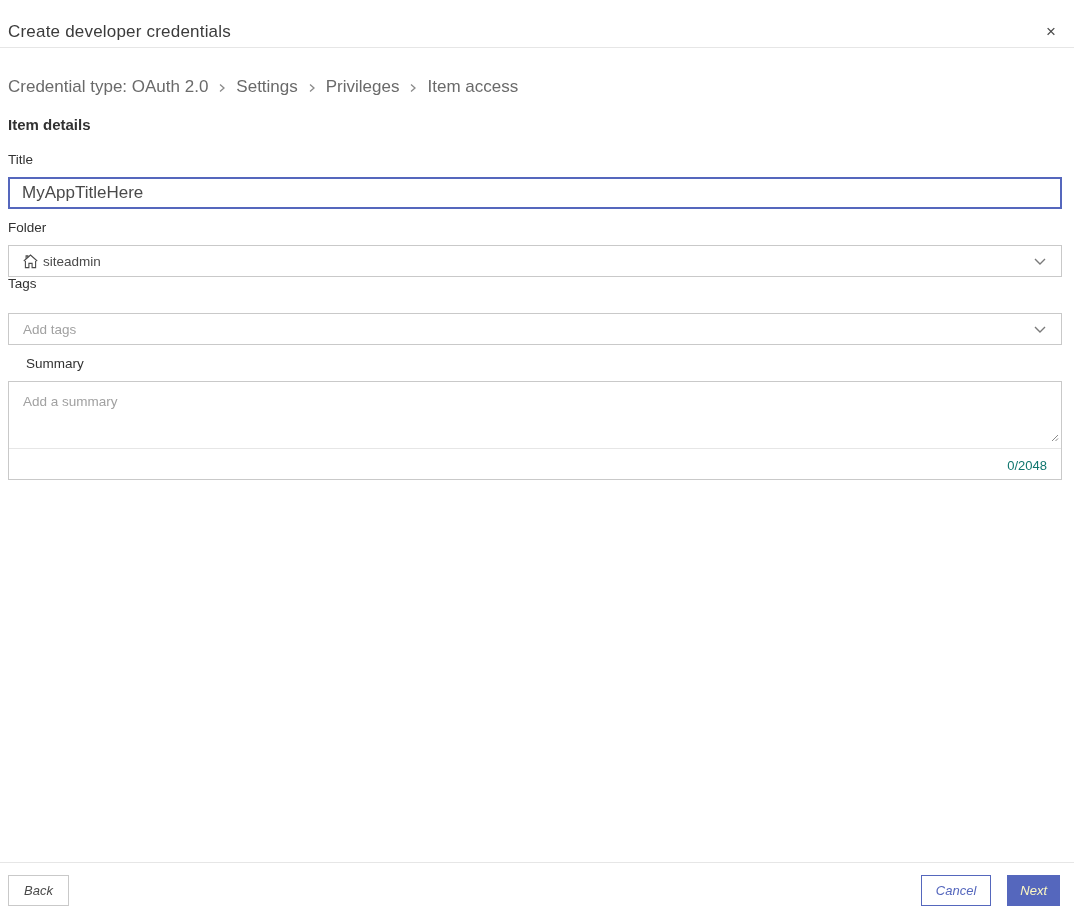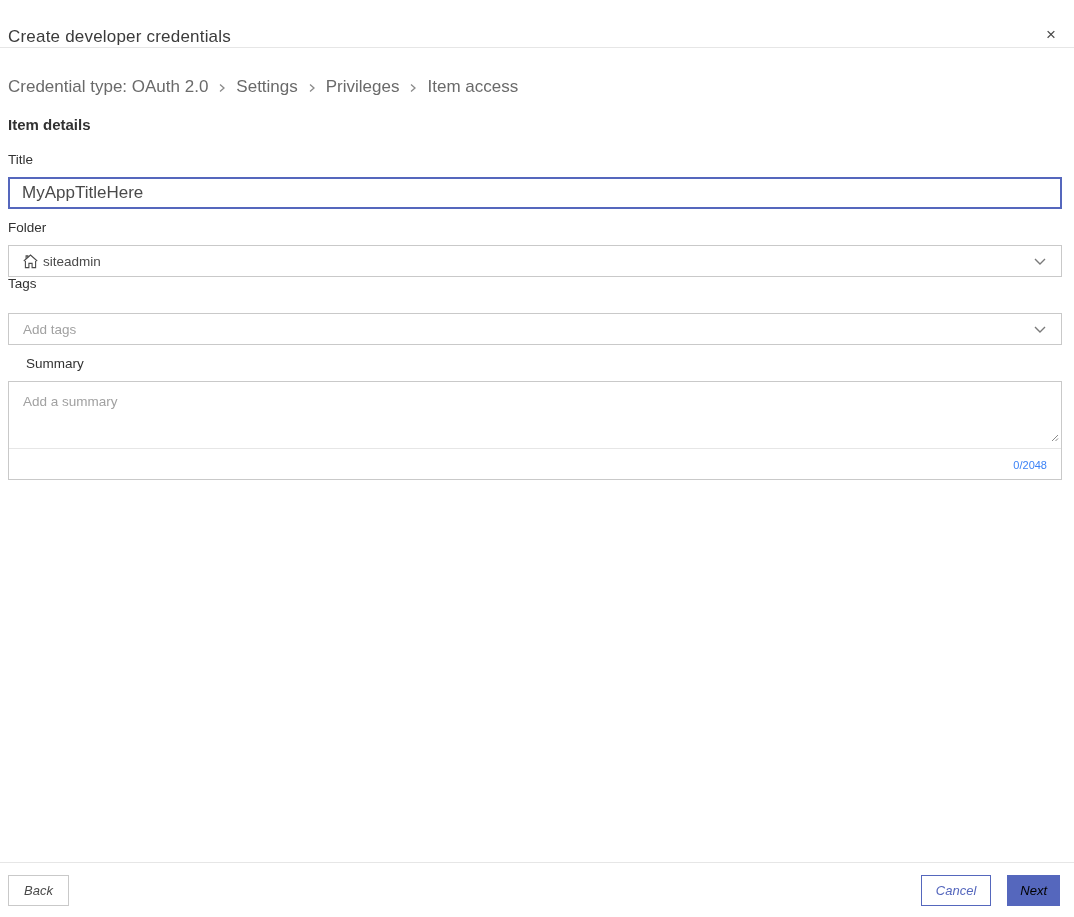--- a/index.html
+++ b/index.html
@@ -10,21 +10,21 @@
     width: 1074px;
     height: 917px;
     background: #ffffff;
     color: #323232;
     overflow: hidden;
   }
   
   .dlg-header {
     position: absolute; top: 0; left: 0; right: 0; height: 48px;
     border-bottom: 1px solid #e6e6e6;
-    display: flex; align-items: flex-end;
+    display: flex; align-items: center;
     padding: 16px 14px 0 8px;
   }
   .dlg-title { font-size: 17px; font-weight: 400; color: #3b3b3b; letter-spacing: .2px; }
   .close-btn {
     margin-left: auto; background: none; border: none; cursor: pointer;
     font-size: 17px; color: #4a4a4a; line-height: 1; padding: 4px; font-weight: 300;
   }
   
   .breadcrumb {
     position: absolute; top: 77px; left: 8px;
@@ -67,38 +67,38 @@
     width: 100%; height: 66px; border: none; outline: none; resize: none;
     font-family: "Liberation Sans", sans-serif; font-size: 13.5px;
     color: #4a4a4a; padding: 12px 14px; display: block; background: transparent;
   }
   .summary-textarea::placeholder { color: #a1a1a1; opacity: 1; }
   .text-input::placeholder { color: #a1a1a1; opacity: 1; }
   .resize-handle { position: absolute; right: 2px; bottom: 2px; pointer-events: none; }
   .summary-divider { border-top: 1px solid #e6e6e6; }
   .summary-counter {
     height: 32px; display: flex; align-items: center; justify-content: flex-end;
-    padding-right: 14px; font-size: 11px; color: #3b82f6;
+    padding-right: 14px; font-size: 13px; color: #0f766e;
   }
   
   .dlg-footer {
     position: absolute; top: 862px; left: 0; right: 0; bottom: 0;
     border-top: 1px solid #e6e6e6;
     display: flex; align-items: center;
     padding: 0 14px 0 8px;
   }
   .btn {
     height: 31px; font-family: "Liberation Sans", sans-serif;
     font-size: 13px; cursor: pointer; display: inline-flex;
     align-items: center; justify-content: center; border-radius: 0; font-style: italic;
   }
   .btn-back { background: #fff; border: 1px solid #c9c9c9; color: #4a4a4a; padding: 0 15px; }
   .footer-right { margin-left: auto; display: flex; gap: 16px; }
   .btn-cancel { background: #fff; border: 1px solid #5567bd; color: #5567bd; padding: 0 14px; }
-  .btn-next { background: #5567bd; border: 1px solid #5567bd; color: #000000; padding: 0 12px; }
+  .btn-next { background: #5567bd; border: 1px solid #5567bd; color: #fef9c3; padding: 0 12px; }
 </style>
 </head>
 <body>
 
 <div class="dialog">
 
   <div class="dlg-header">
     <span class="dlg-title">Create developer credentials</span>
     <button class="close-btn">×</button>
   </div>

